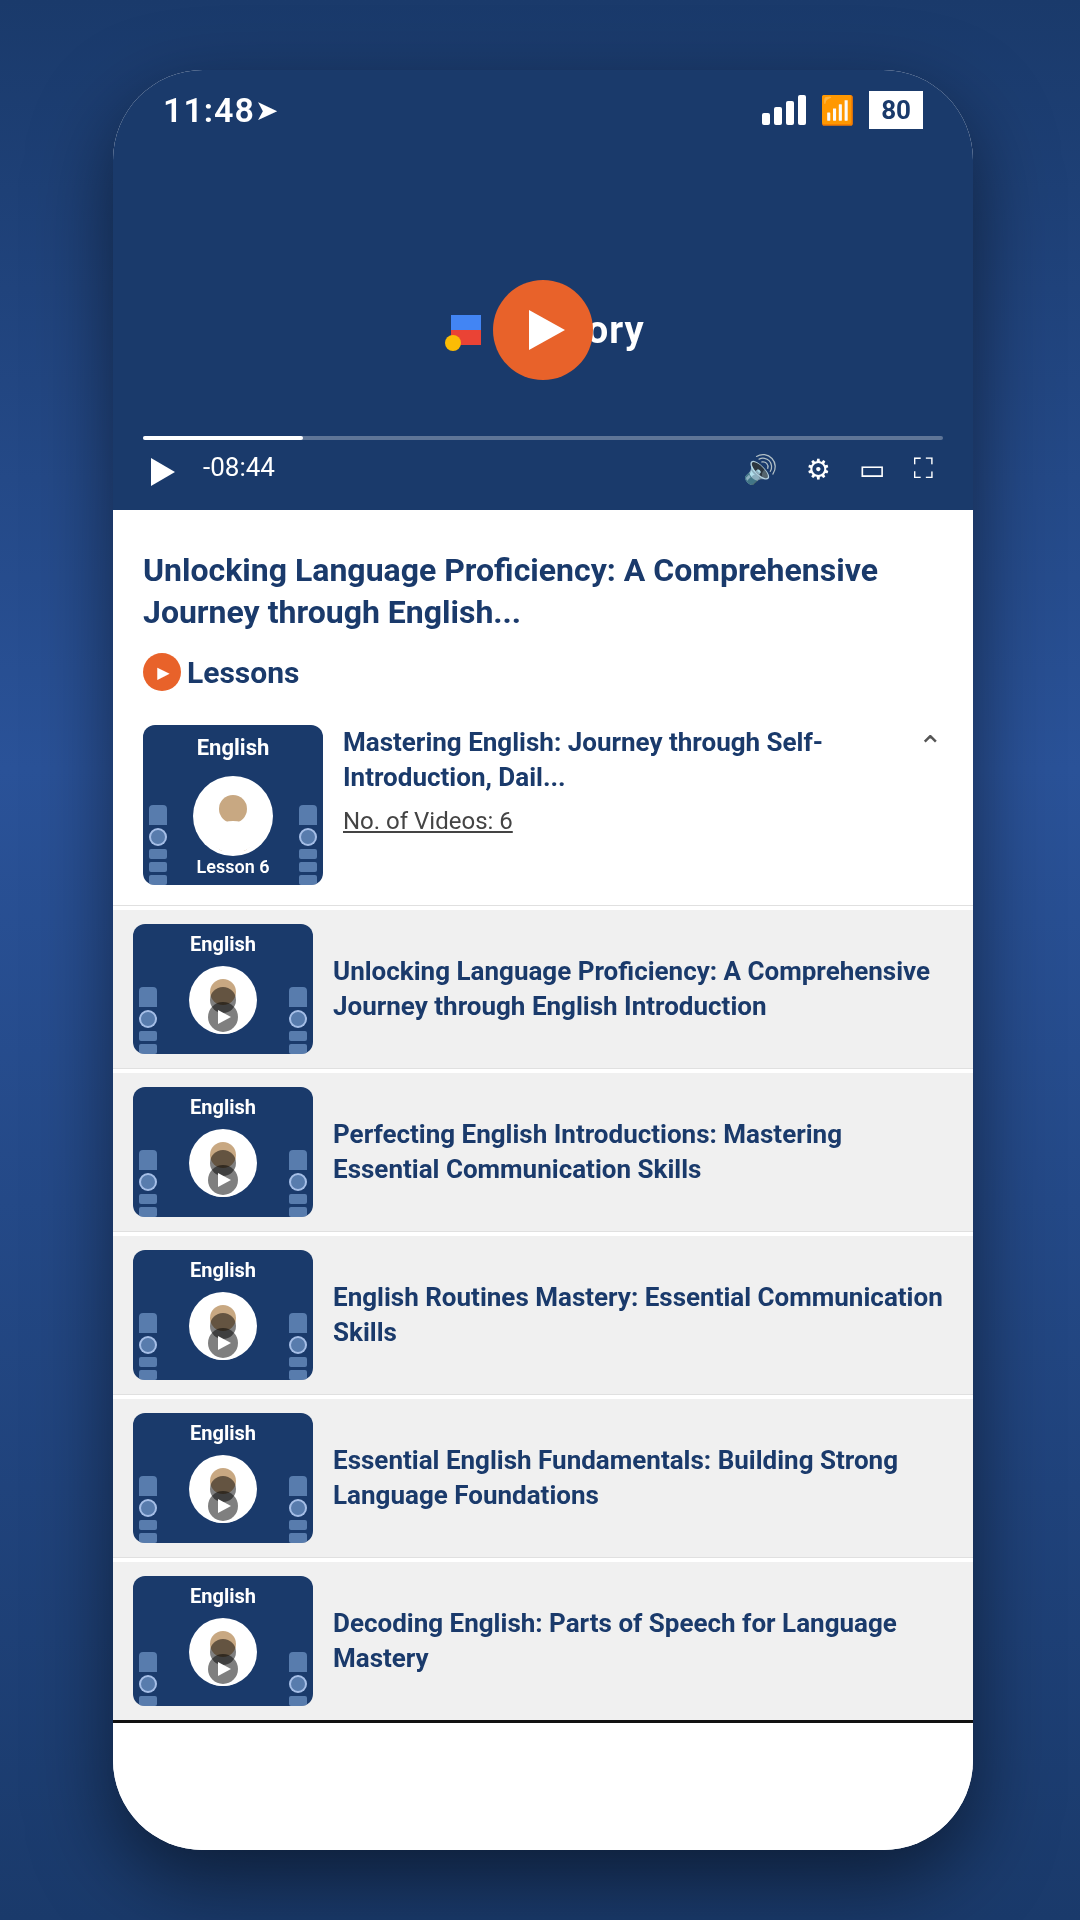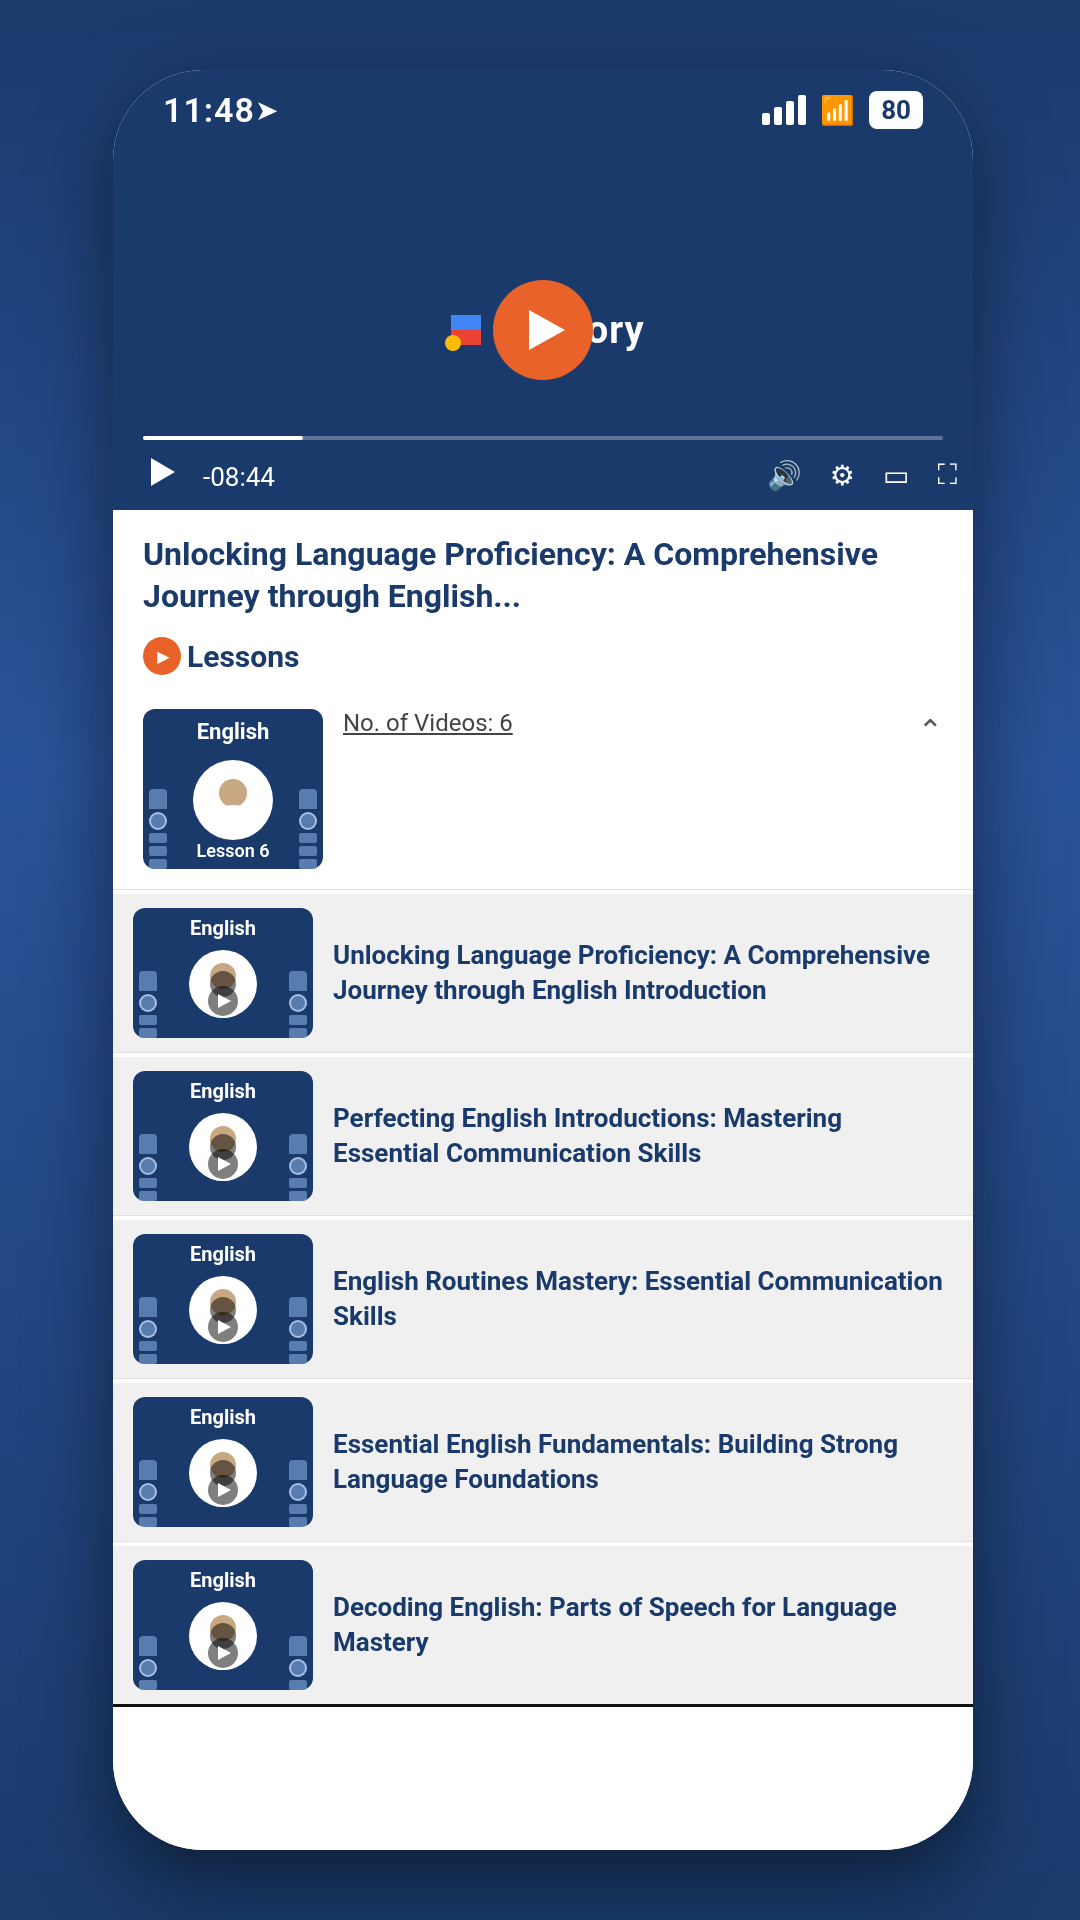--- a/index.html
+++ b/index.html
@@ -55,21 +55,21 @@
     .signal-bars span:nth-child(1) { height: 12px; }
     .signal-bars span:nth-child(2) { height: 18px; }
     .signal-bars span:nth-child(3) { height: 24px; }
     .signal-bars span:nth-child(4) { height: 30px; }
     .wifi-icon {
       font-size: 28px;
     }
     .battery {
       background: white;
       color: #1a3a6b;
-      border-radius: 8px;
+      border-radius: 0;
       padding: 4px 12px;
       font-size: 26px;
       font-weight: 700;
     }
     
     .video-player {
       background: #1a3a6b;
       height: 360px;
       position: relative;
       display: flex;
@@ -128,23 +128,23 @@
     .video-progress-fill {
       height: 100%;
       background: white;
       border-radius: 2px;
       width: 20%;
     }
     .video-controls {
       position: absolute;
       bottom: 18px;
       left: 30px;
-      right: 16px;
-      display: flex;
-      align-items: flex-end;
+      right: 40px;
+      display: flex;
+      align-items: flex-start;
       gap: 20px;
     }
     .ctrl-play {
       width: 40px;
       height: 40px;
       display: flex;
       align-items: center;
       justify-content: center;
     }
     .ctrl-play::after {
@@ -172,21 +172,21 @@
     }
     
     .content-area {
       background: white;
       flex: 1;
       overflow-y: auto;
       height: calc(1780px - 80px - 360px);
     }
     .course-title {
       background: white;
-      padding: 24px 30px 10px 30px;
+      padding: 40px 30px 10px 30px;
       font-size: 32px;
       font-weight: 700;
       color: #1a3a6b;
       line-height: 1.3;
     }
     .lessons-header {
       display: flex;
       align-items: center;
       gap: 6px;
       padding: 10px 30px 14px 30px;
@@ -482,20 +482,21 @@
           <div class="tower-deco tower-deco-right">
             <div class="tower-top"></div>
             <div class="tower-clock"></div>
             <div class="tower-segment"></div>
             <div class="tower-segment"></div>
             <div class="tower-segment"></div>
           </div>
           <span class="thumb-label">Lesson 6</span>
         </div>
         <div class="lesson-info">
+          <div class="lesson-title">Mastering English: Journey through Self-Introduction, Dail...</div>
           <div class="lesson-videos">No. of Videos: 6</div>
         </div>
         <div class="collapse-btn">
           <span class="chevron-up">⌃</span>
         </div>
       </div>
     </div>
 
     <div>
 

